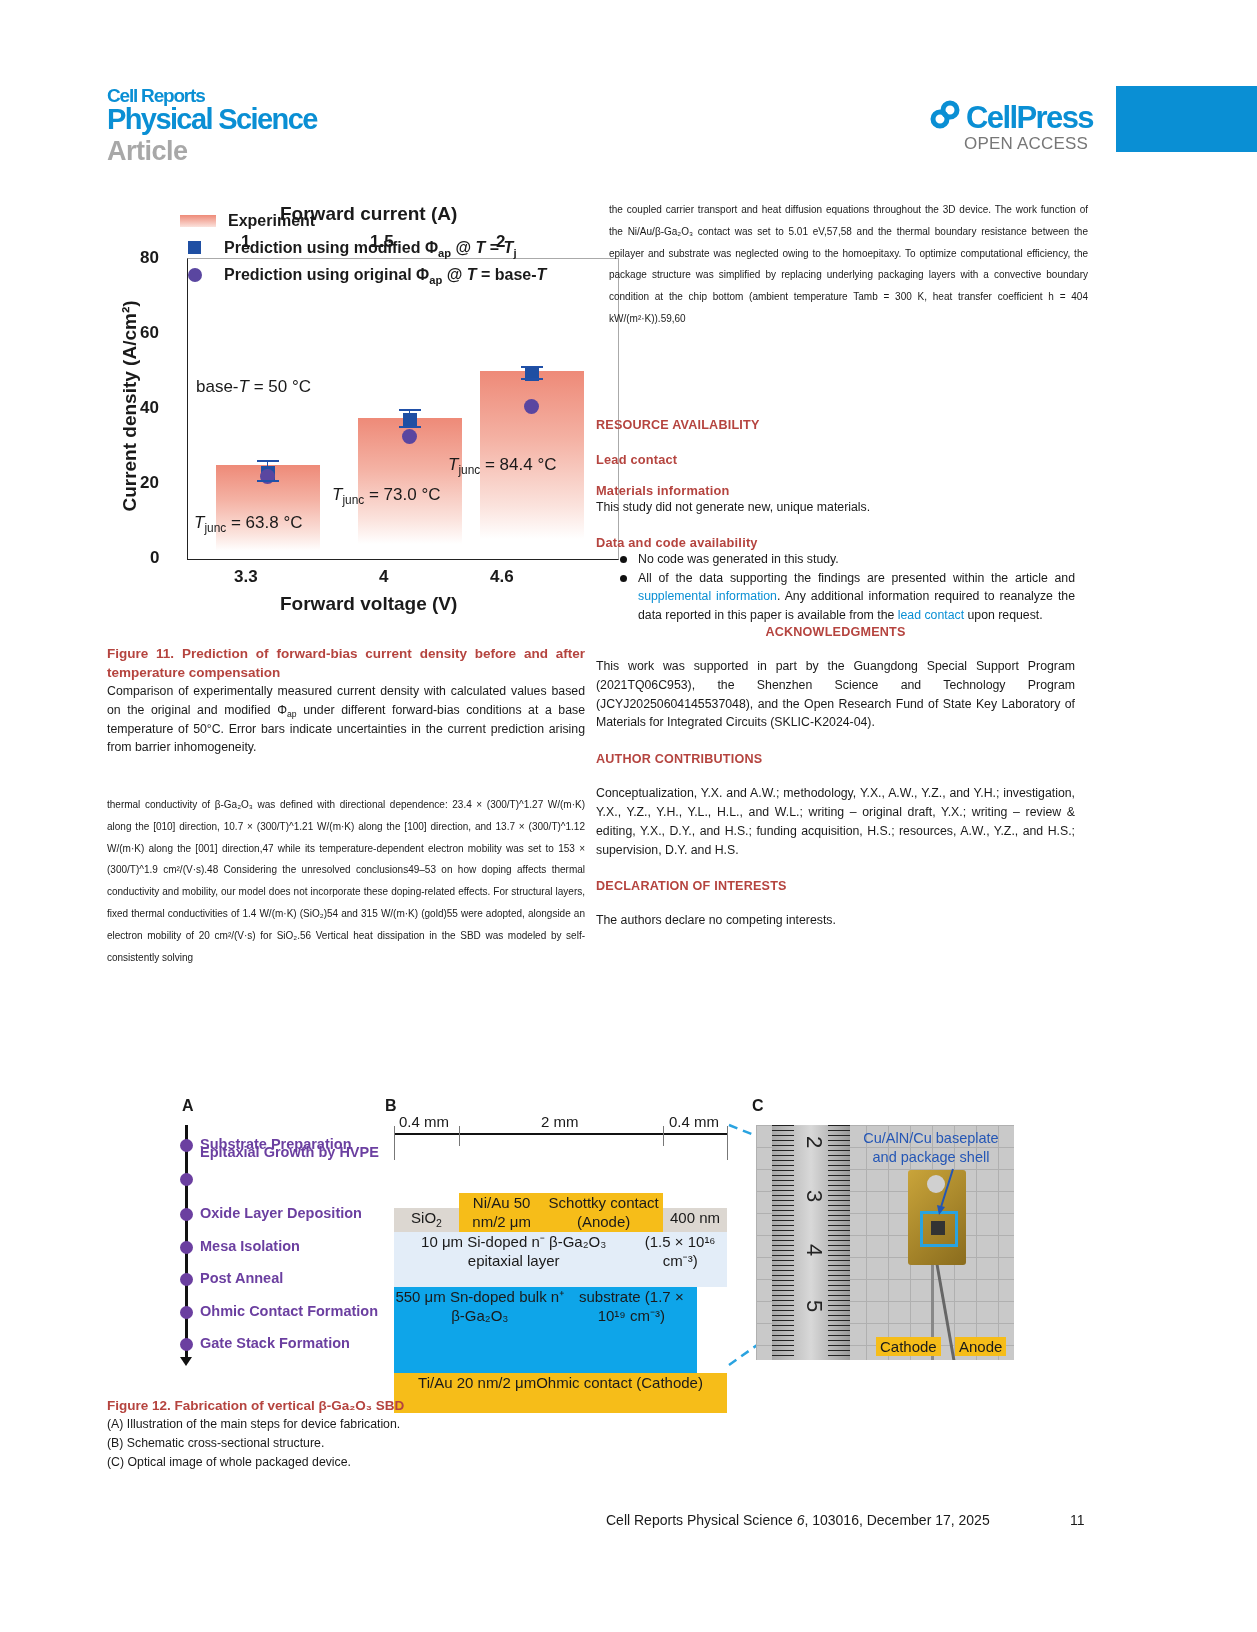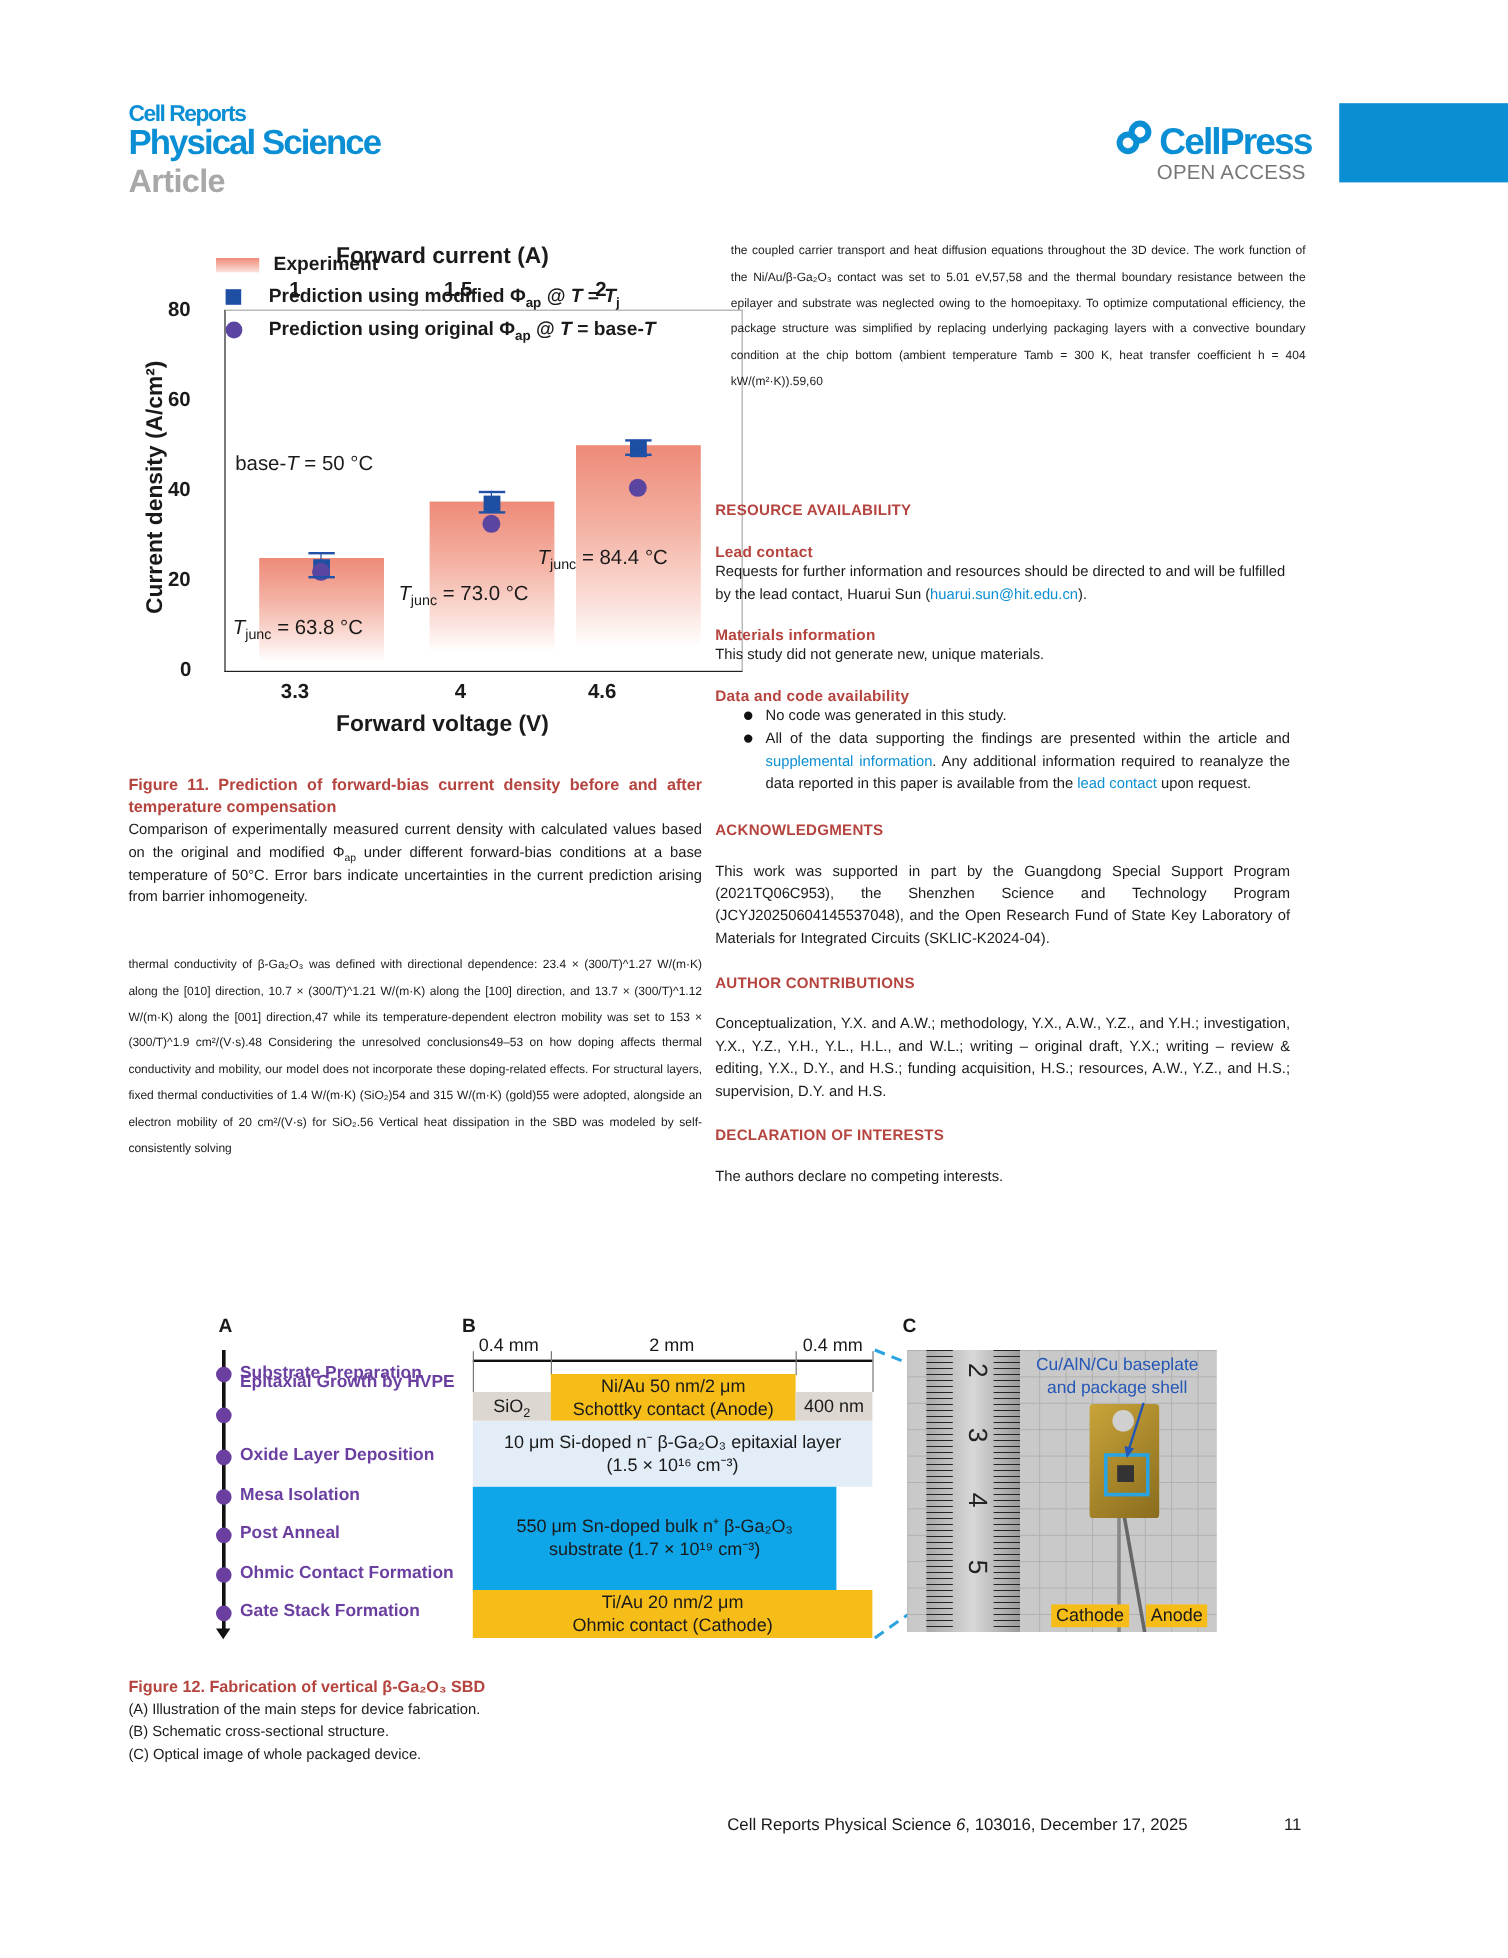--- a/index.html
+++ b/index.html
@@ -36,21 +36,21 @@
   .cap-title{font-weight:bold;font-size:13.5px;line-height:19px;}
   .sec-head{font-weight:bold;font-size:12.6px;color:#b5443f;letter-spacing:0.2px;}
   sup,sub{font-size:70%;line-height:0;}
   ul.bul{margin:0;padding:0;list-style:none;}
   ul.bul li{position:relative;padding-left:42px;}
   ul.bul li::before{content:"";position:absolute;left:24px;top:6px;width:7px;height:7px;border-radius:50%;background:#111;}
   
   .panel-label{font-weight:bold;font-size:16px;position:absolute;}
   .step{position:absolute;left:200px;font-weight:bold;color:#6b3fa0;font-size:14.5px;}
   .stepdot{position:absolute;left:180px;width:13px;height:13px;border-radius:50%;background:#6b3fa0;}
-  .layer{position:absolute;display:flex;flex-direction:column;align-items:center;justify-content:center;font-size:15px;line-height:19px;text-align:center;}
+  .layer{position:absolute;display:flex;flex-direction:row;align-items:flex-start;justify-content:center;font-size:15px;line-height:19px;text-align:center;margin-top:48px;}
   .dim{position:absolute;font-size:15px;}
   .photo{position:absolute;left:756px;top:1125px;width:258px;height:235px;background:#c9c9c9;overflow:hidden;}
 </style>
 </head>
 <body>
 
 <div class="abs brand-top">Cell Reports</div>
 <div class="abs brand-main">Physical Science</div>
 <div class="abs brand-article">Article</div>
 <div class="abs cellpress">
@@ -133,29 +133,28 @@
   <div class="small-text" style="text-align:justify;"><span>Comparison of experimentally measured current density with calculated values based on the original and modified Φ</span><sub>ap</sub><span> under different forward-bias conditions at a base temperature of 50°C. Error bars indicate uncertainties in the current prediction arising from barrier inhomogeneity.</span></div>
 </div>
 
 <div class="abs body-text" style="left:107px;top:794px;width:478px;">thermal conductivity of β-Ga₂O₃ was defined with directional dependence: 23.4 × (300/T)^1.27 W/(m·K) along the [010] direction, 10.7 × (300/T)^1.21 W/(m·K) along the [100] direction, and 13.7 × (300/T)^1.12 W/(m·K) along the [001] direction,47 while its temperature-dependent electron mobility was set to 153 × (300/T)^1.9 cm²/(V·s).48 Considering the unresolved conclusions49–53 on how doping affects thermal conductivity and mobility, our model does not incorporate these doping-related effects. For structural layers, fixed thermal conductivities of 1.4 W/(m·K) (SiO₂)54 and 315 W/(m·K) (gold)55 were adopted, alongside an electron mobility of 20 cm²/(V·s) for SiO₂.56 Vertical heat dissipation in the SBD was modeled by self-consistently solving</div>
 
 <div class="abs body-text" style="left:609px;top:199px;width:479px;">the coupled carrier transport and heat diffusion equations throughout the 3D device. The work function of the Ni/Au/β-Ga₂O₃ contact was set to 5.01 eV,57,58 and the thermal boundary resistance between the epilayer and substrate was neglected owing to the homoepitaxy. To optimize computational efficiency, the package structure was simplified by replacing underlying packaging layers with a convective boundary condition at the chip bottom (ambient temperature Tamb = 300 K, heat transfer coefficient h = 404 kW/(m²·K)).59,60</div>
 
 <div class="abs" style="left:596px;top:418px;width:479px;">
   <div class="sec-head">RESOURCE AVAILABILITY</div>
   <div class="sec-head" style="margin-top:20px;font-size:12.8px;">Lead contact</div>
-  <div class="small-text"><span>Requests for further information and resources should be directed to and will be fulfilled by the lead contact, Huarui Sun (</span><a class="link" href="#" style="text-decoration:none;">huarui.sun@hit.edu.cn</a><span>).</span></div>
   <div class="sec-head" style="margin-top:16px;font-size:12.8px;">Materials information</div>
   <div class="small-text">This study did not generate new, unique materials.</div>
   <div class="sec-head" style="margin-top:18px;font-size:12.8px;">Data and code availability</div>
   <ul class="bul small-text">
     <li>No code was generated in this study.</li>
     <li style="text-align:justify;"><span>All of the data supporting the findings are presented within the article and </span><a class="link" href="#" style="text-decoration:none;">supplemental information</a><span>. Any additional information required to reanalyze the data reported in this paper is available from the </span><a class="link" href="#" style="text-decoration:none;">lead contact</a><span> upon request.</span></li>
   </ul>
-  <div class="sec-head" style="margin-top:22px;">ACKNOWLEDGMENTS</div>
+  <div class="sec-head" style="text-align:center;">ACKNOWLEDGMENTS</div>
   <div class="small-text" style="margin-top:18px;text-align:justify;">This work was supported in part by the Guangdong Special Support Program (2021TQ06C953), the Shenzhen Science and Technology Program (JCYJ20250604145537048), and the Open Research Fund of State Key Laboratory of Materials for Integrated Circuits (SKLIC-K2024-04).</div>
   <div class="sec-head" style="margin-top:20px;">AUTHOR CONTRIBUTIONS</div>
   <div class="small-text" style="margin-top:18px;text-align:justify;">Conceptualization, Y.X. and A.W.; methodology, Y.X., A.W., Y.Z., and Y.H.; investigation, Y.X., Y.Z., Y.H., Y.L., H.L., and W.L.; writing – original draft, Y.X.; writing – review &amp; editing, Y.X., D.Y., and H.S.; funding acquisition, H.S.; resources, A.W., Y.Z., and H.S.; supervision, D.Y. and H.S.</div>
   <div class="sec-head" style="margin-top:20px;">DECLARATION OF INTERESTS</div>
   <div class="small-text" style="margin-top:18px;">The authors declare no competing interests.</div>
 </div>
 
 <div class="panel-label" style="left:182px;top:1097px;">A</div>
 <div class="panel-label" style="left:385px;top:1097px;">B</div>
 <div class="panel-label" style="left:752px;top:1097px;">C</div>

